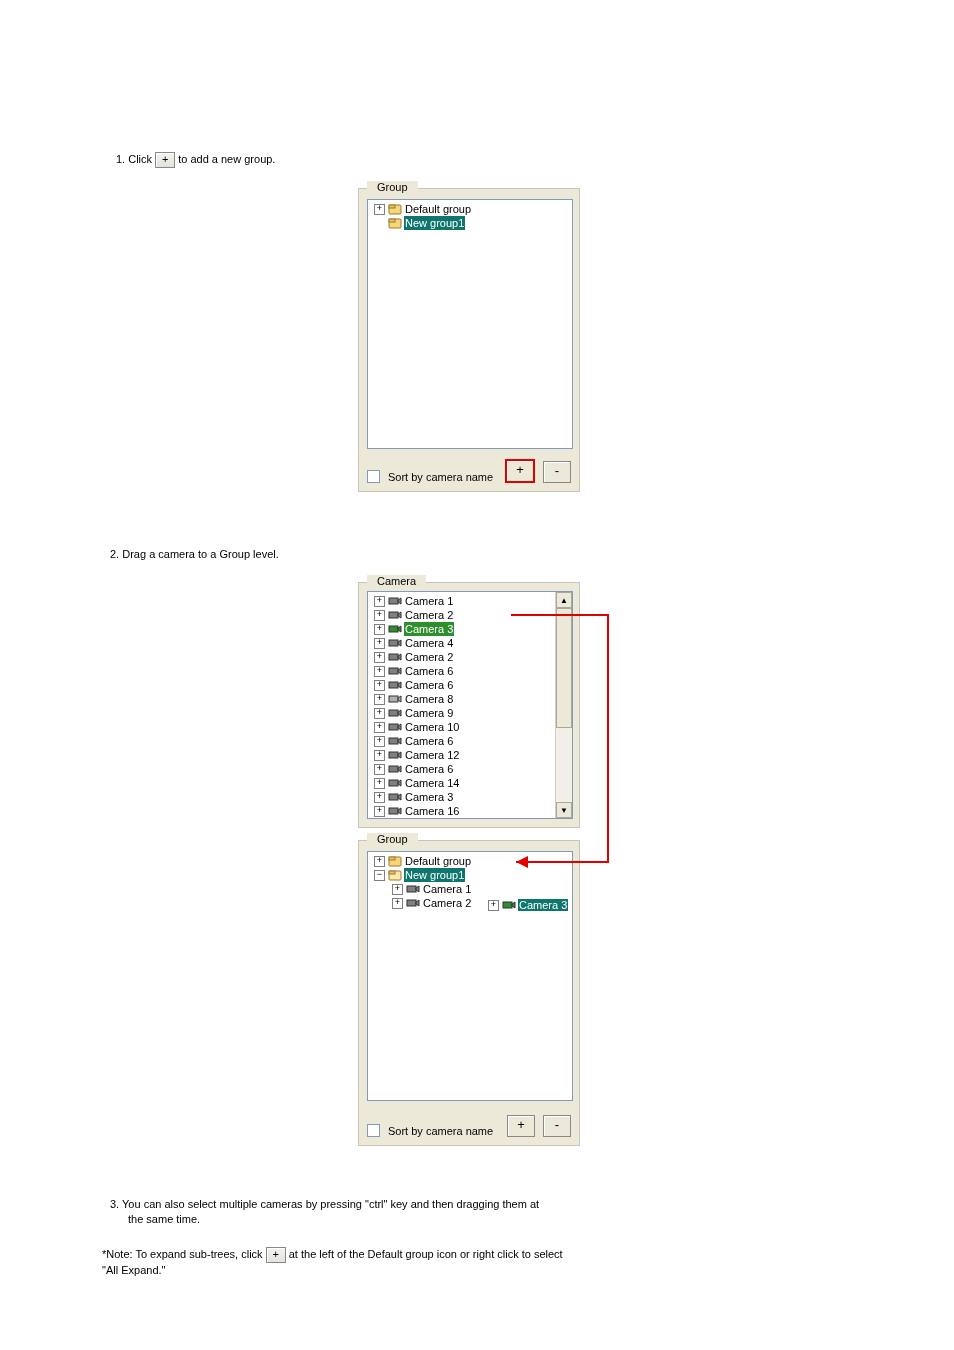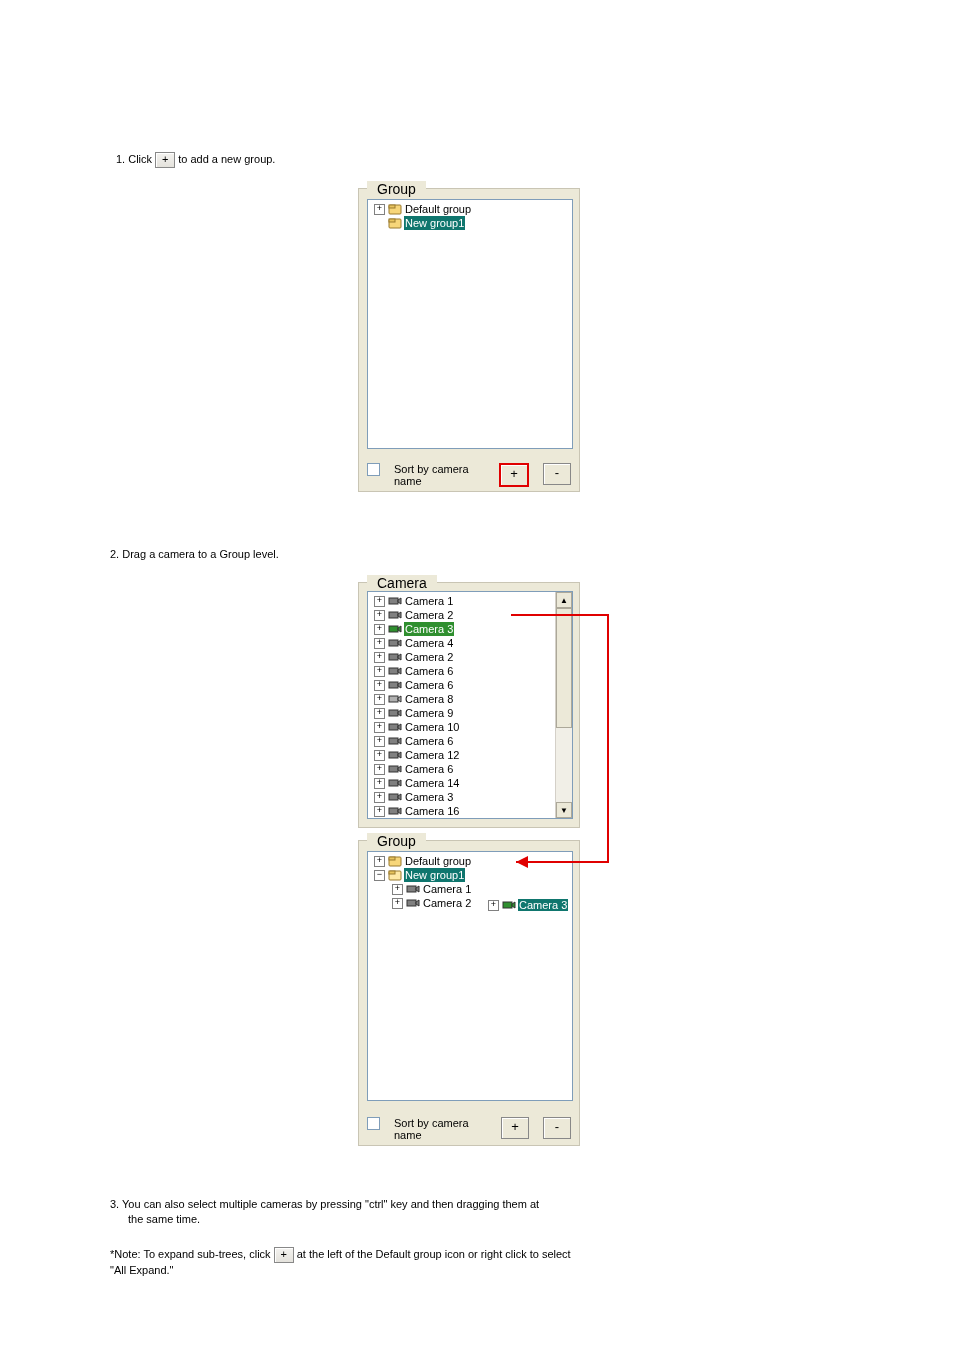--- a/index.html
+++ b/index.html
@@ -26,21 +26,21 @@
   .panel-wrap{position:absolute}
   .fieldset{
     position:absolute;
     border:1px solid #c9c5b4;
     background:#ece9d8;
     box-sizing:border-box;
   }
   .legend{
     position:absolute;top:-8px;left:8px;
     background:#ece9d8;padding:0 10px;
-    font-size:14px;
+    font-size:11px;
   }
   .tree-area{
     position:absolute;
     background:#fff;
     border:1px solid #7f9db9;
     overflow:hidden;
     box-sizing:border-box;
   }
   .tree{padding:2px 2px;font-size:11px;line-height:14px}
   .tree-row{white-space:nowrap;height:14px;display:flex;align-items:center}
@@ -51,21 +51,21 @@
     font-size:9px;line-height:7px;text-align:center;
     margin-right:3px;
   }
   .noexp{display:inline-block;width:11px;margin-right:3px}
   .ico{display:inline-flex;width:14px;height:12px;margin-right:2px;align-items:center;justify-content:center}
   .lbl{padding:0 1px}
   .lbl.sel{background:#0f766e;color:#fff}
   .lbl.selgreen{background:#2f8f2f;color:#fff}
   .footer-row{
     position:absolute;left:8px;right:8px;bottom:8px;height:20px;
-    display:flex;align-items:flex-start;gap:14px;
+    display:flex;align-items:flex-end;gap:8px;
   }
   .chk{
     width:13px;height:13px;border:1px solid #7f9db9;background:#fff;
     box-sizing:border-box;
   }
   .btn{
     width:26px;height:20px;
     background:#ece9d8;
     border:1px solid #888;
     box-shadow:1px 1px 0 #fff inset;
@@ -407,18 +407,18 @@
 <svg class="arrow-line" style="left:456px;top:612px" width="160" height="258">
   <path d="M55 3 L152 3 L152 250 L60 250" stroke="#e00000" stroke-width="2" fill="none"></path>
   <polygon points="60,250 72,244 72,256" fill="#e00000"></polygon>
 </svg>
 
 <div class="instr" style="left:110px;top:1197px;width:640px">
   <span>3. You can also select multiple cameras by pressing "ctrl" key and then dragging them at</span><br>
   <span style="padding-left:18px">the same time.</span>
 </div>
 
-<div class="instr" style="left:110px;top:1247px;width:640px">
+<div class="instr" style="left:102px;top:1247px;width:640px">
   <span>*Note: To expand sub-trees, click </span>
   <span class="small-btn inline">+</span>
   <span> at the left of the Default group icon or right click to select</span><br>
   <span>"All Expand."</span>
 </div>
 
 </body></html>

